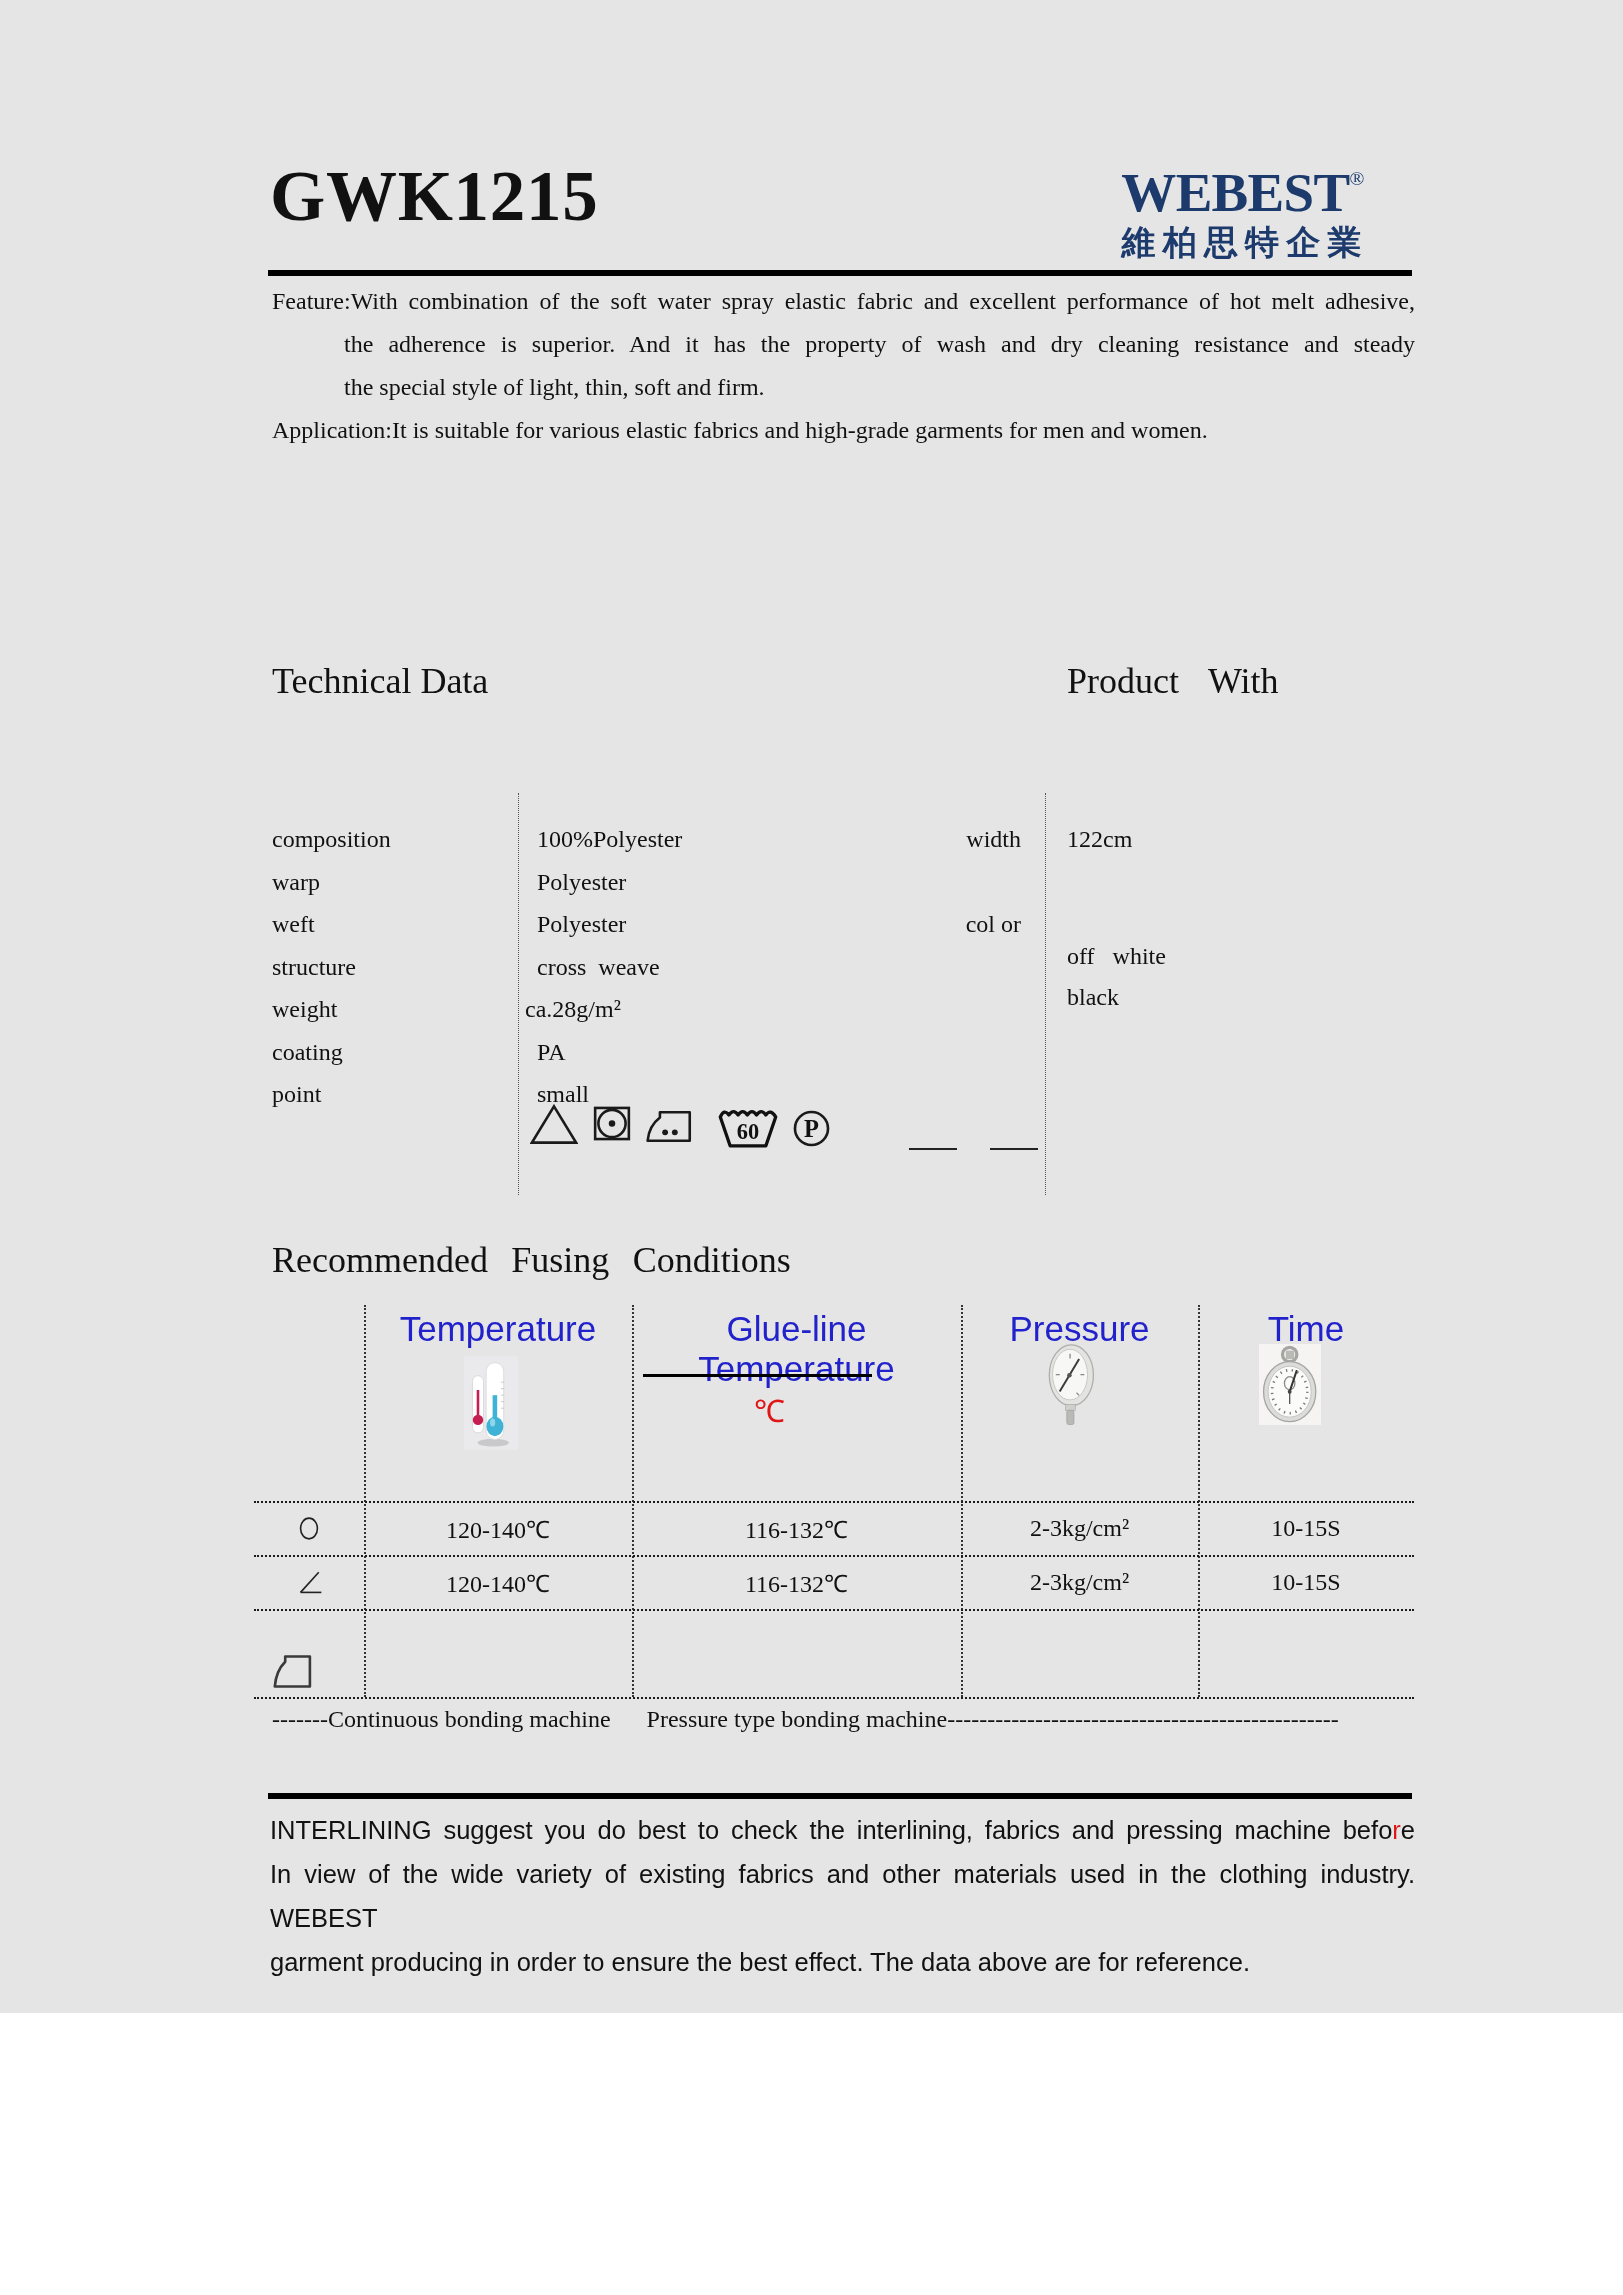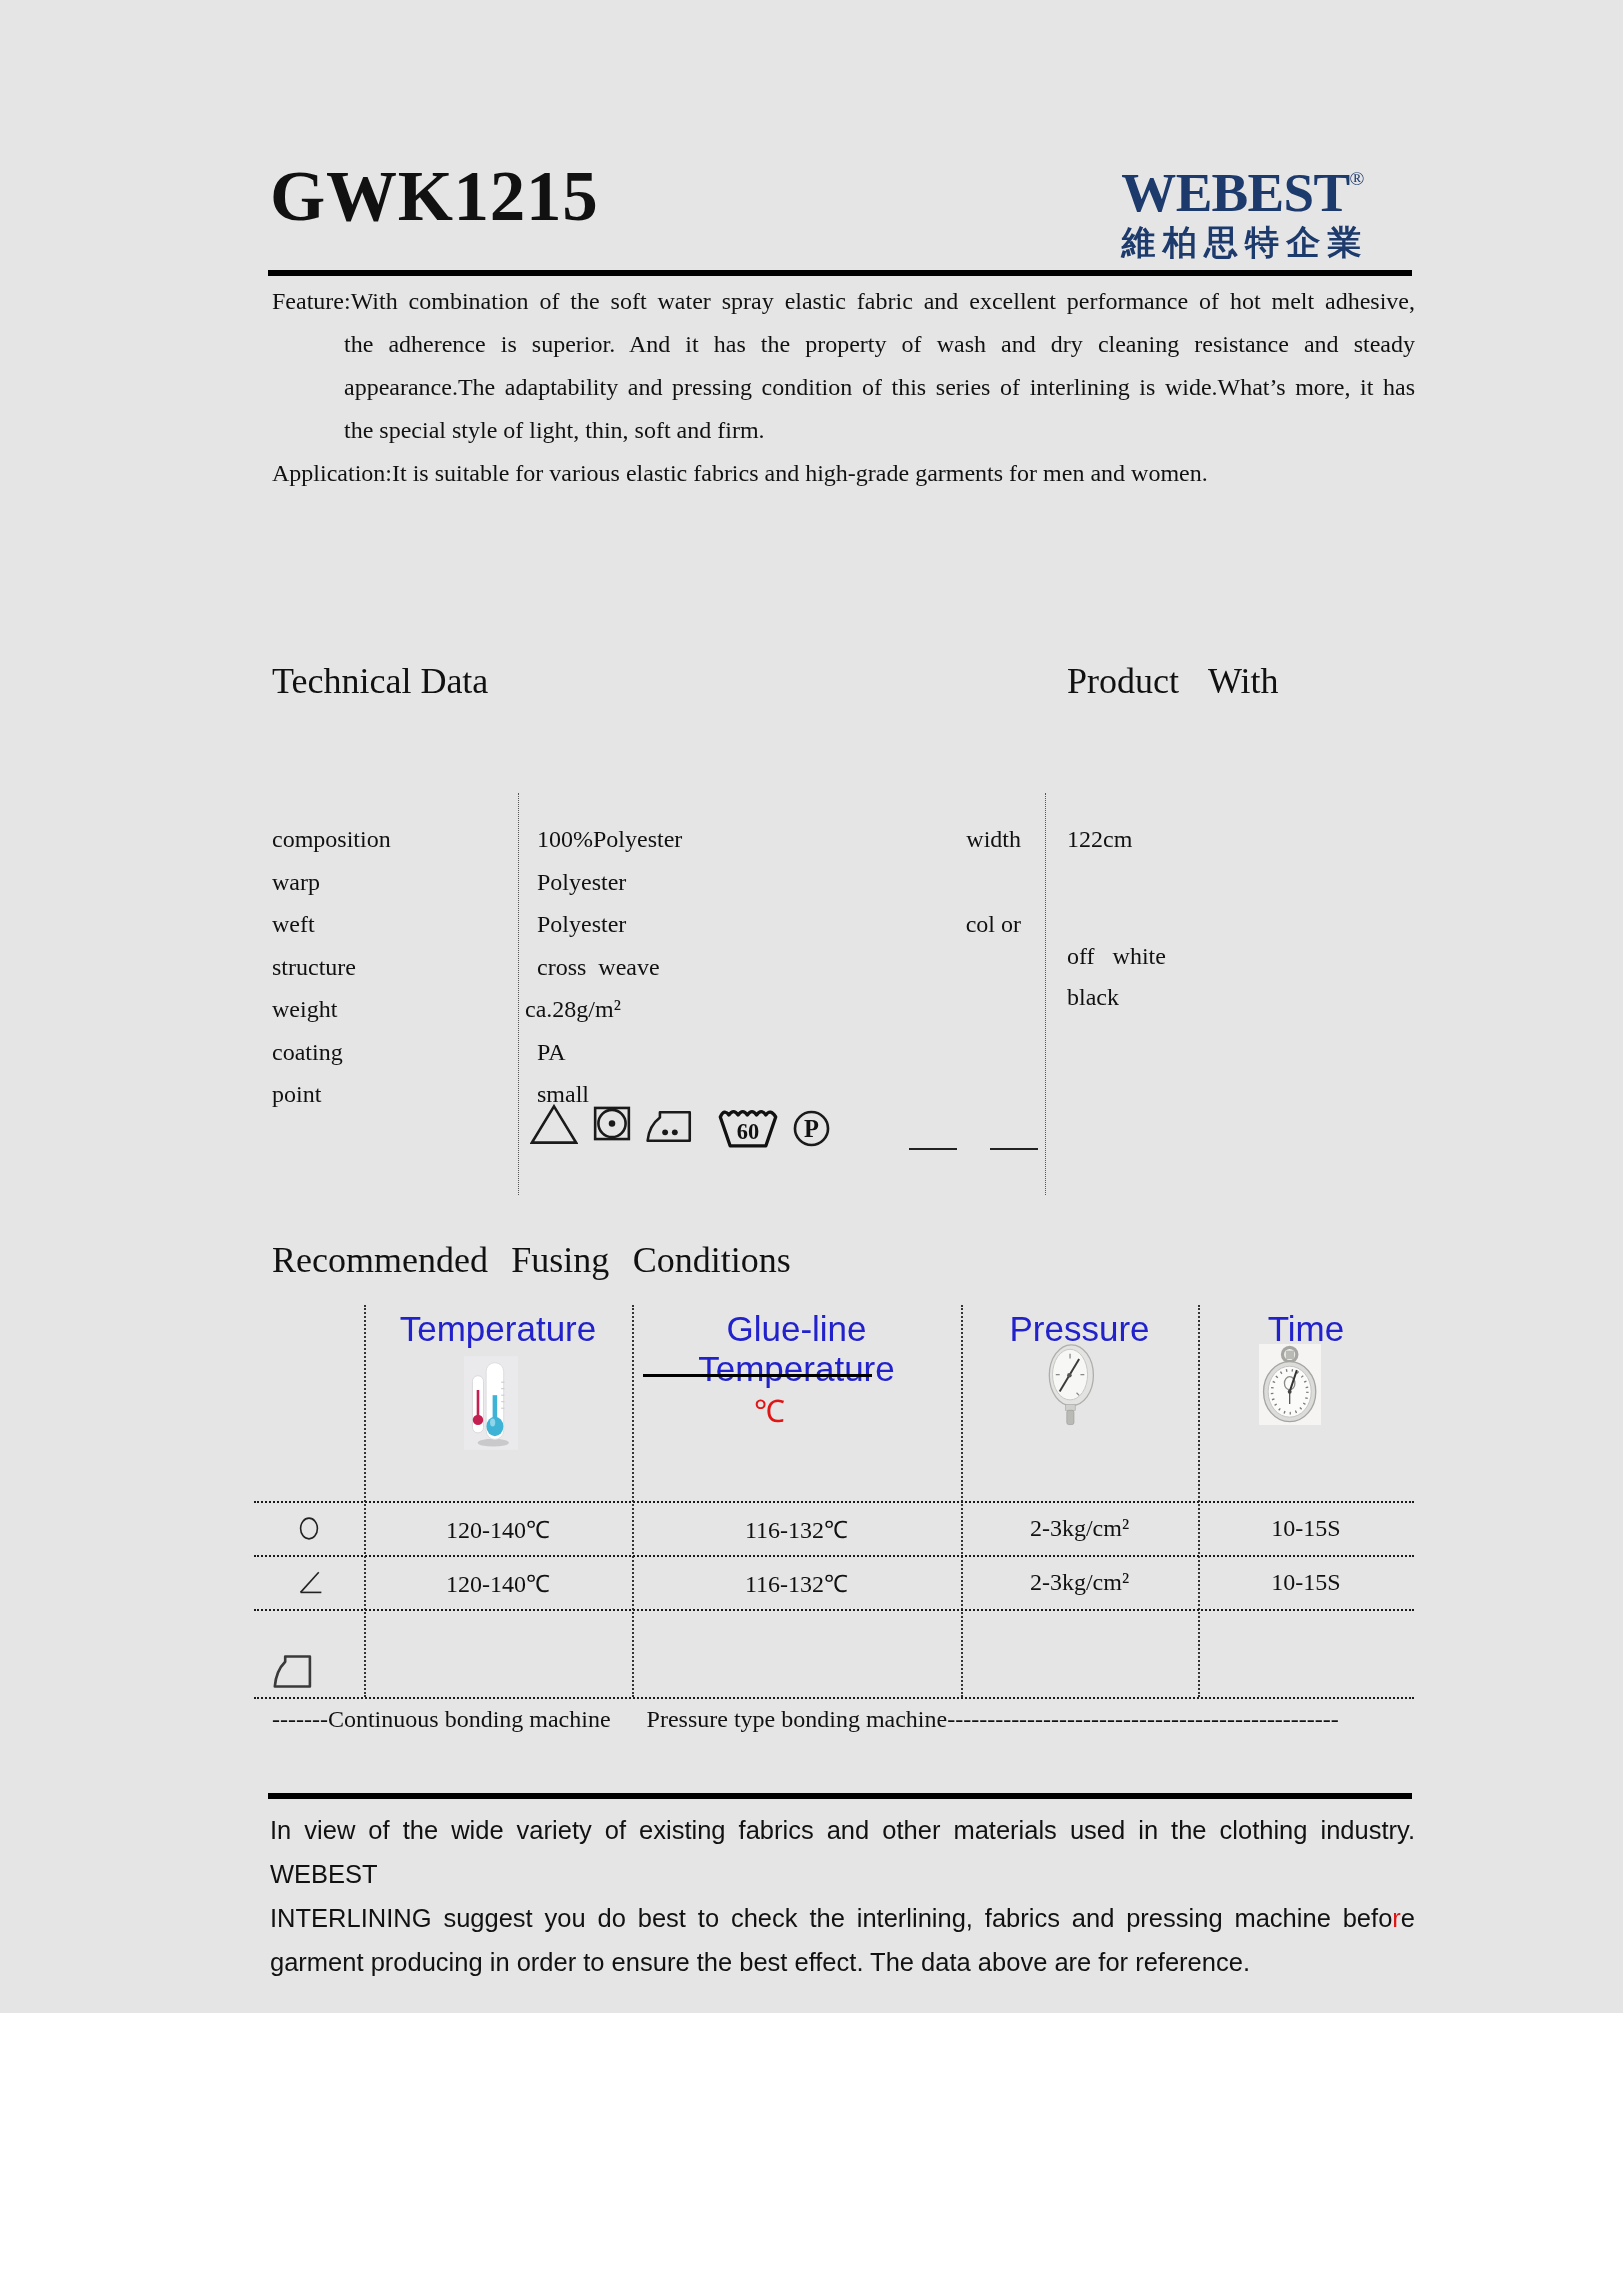--- a/index.html
+++ b/index.html
@@ -58,21 +58,20 @@
   <div class="abs logo-box">
     <div class="logo-name"><span>WEBEST</span><span class="logo-reg">®</span></div>
     <div class="logo-cn">維柏思特企業</div>
   </div>
 
   <div class="abs rule" style="top:270px;"></div>
 
   <div class="abs feature">
     <div class="jline">Feature:With combination of the soft water spray elastic fabric and excellent performance of hot melt adhesive,</div>
     <div class="jline indent" style="width:1071px;font-family:Liberation Serif, serif;">the adherence is superior. And it has the property of wash and dry cleaning resistance and steady</div>
-    <div class="jline indent" style="width:1071px;">appearance.The adaptability and pressing condition of this series of interlining is wide.What’s more, it has</div>
     <div class="indent">the special style of light, thin, soft and firm.</div>
     <div>Application:It is suitable for various elastic fabrics and high-grade garments for men and women.</div>
   </div>
 
   <div class="abs h2" style="left:272px;top:660px;">Technical Data</div>
   <div class="abs h2" style="left:1067px;top:660px;">
     <span>Product</span><span style="display:inline-block;width:29px;"></span><span>With</span>
   </div>
 
   <div class="abs dotline-v" style="left:518px;top:793px;height:402px;"></div>
@@ -226,19 +225,19 @@
     <svg width="42" height="39" viewBox="0 0 64 60">
       <path d="M20,7 H58 V53 H4 Q6,29 20,15 Z" fill="none" stroke="#3a3a3a" stroke-width="4" stroke-linejoin="round"></path>
     </svg>
   </div>
 
   <div class="abs bonding pre">-------Continuous bonding machine      Pressure type bonding machine-------------------------------------------------</div>
 
   <div class="abs rule" style="top:1793px;"></div>
 
   <div class="abs footer">
+    <div class="jline"><span>INTERLINING suggest you do best to check the interlining, fabrics and pressing machine befo</span><span class="red">r</span><span>e</span></div>
     <div class="jline">In view of the wide variety of existing fabrics and other materials used in the clothing industry. WEBEST</div>
-    <div class="jline"><span>INTERLINING suggest you do best to check the interlining, fabrics and pressing machine befo</span><span class="red">r</span><span>e</span></div>
     <div>garment producing in order to ensure the best effect. The data above are for reference.</div>
   </div>
 
 </div>
 
 
 </body></html>

